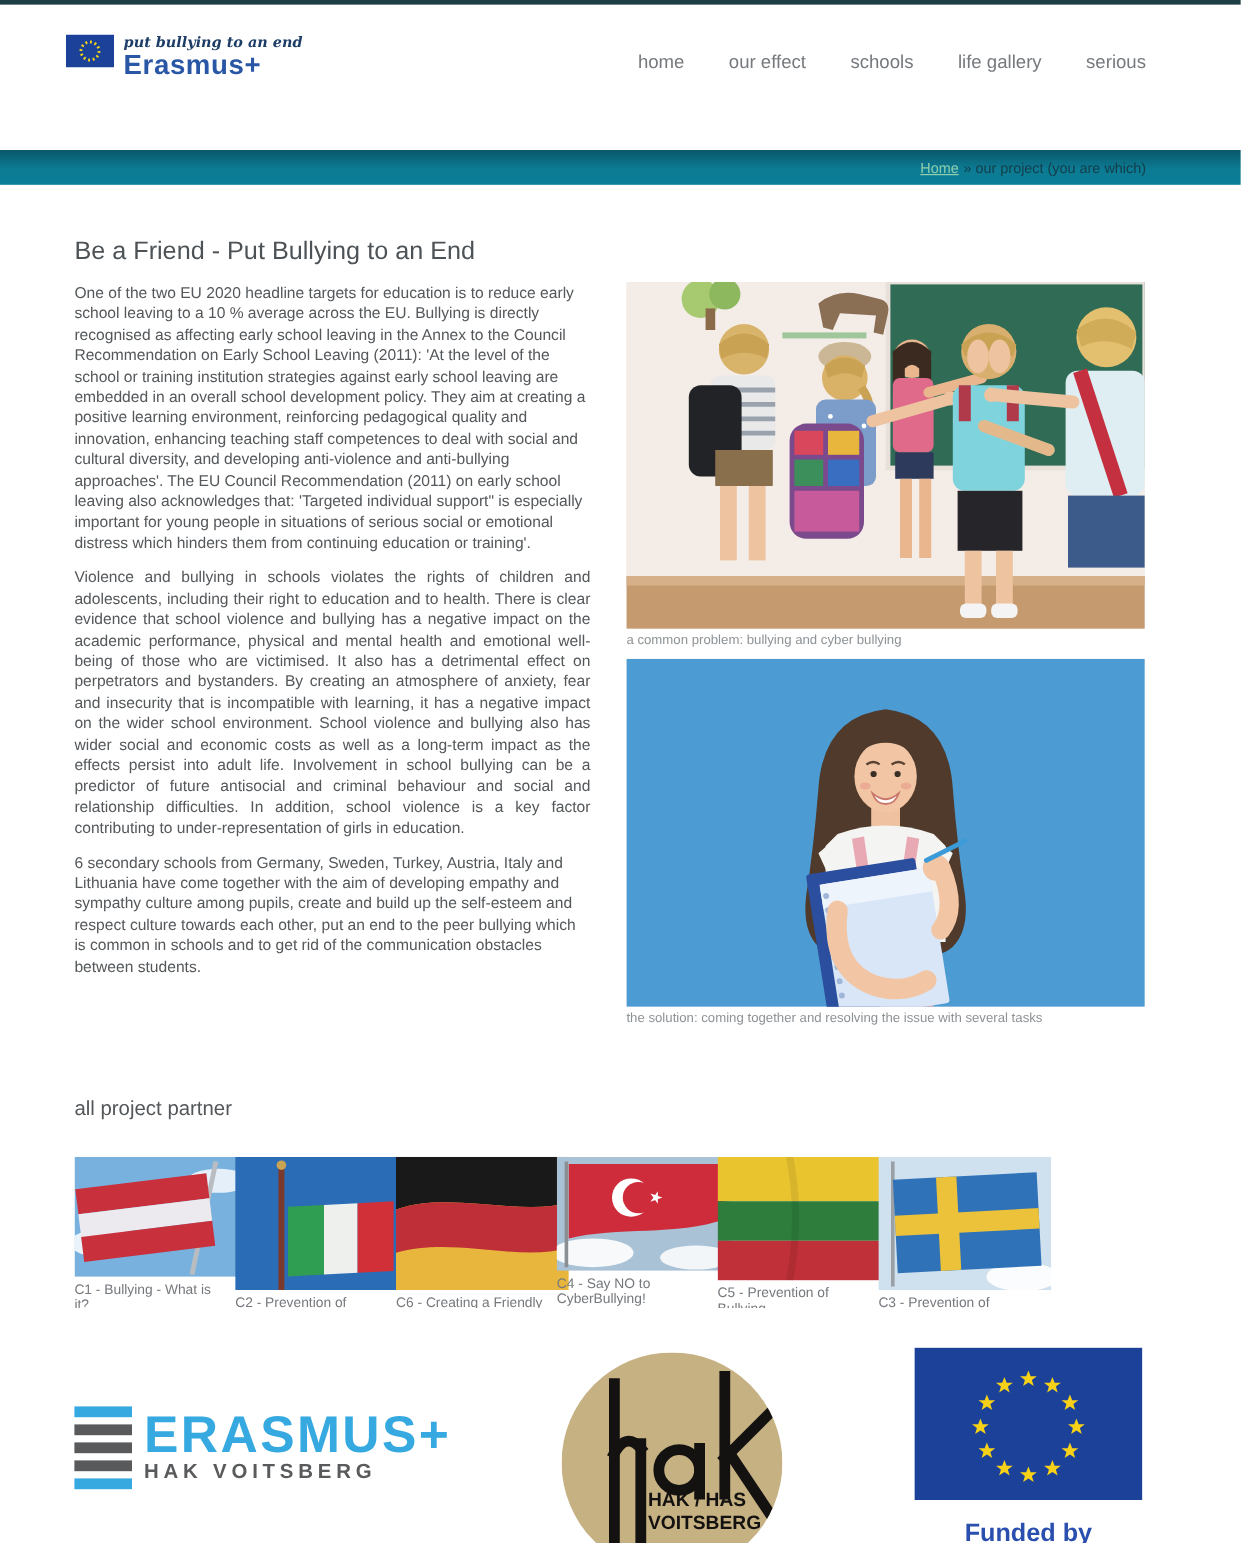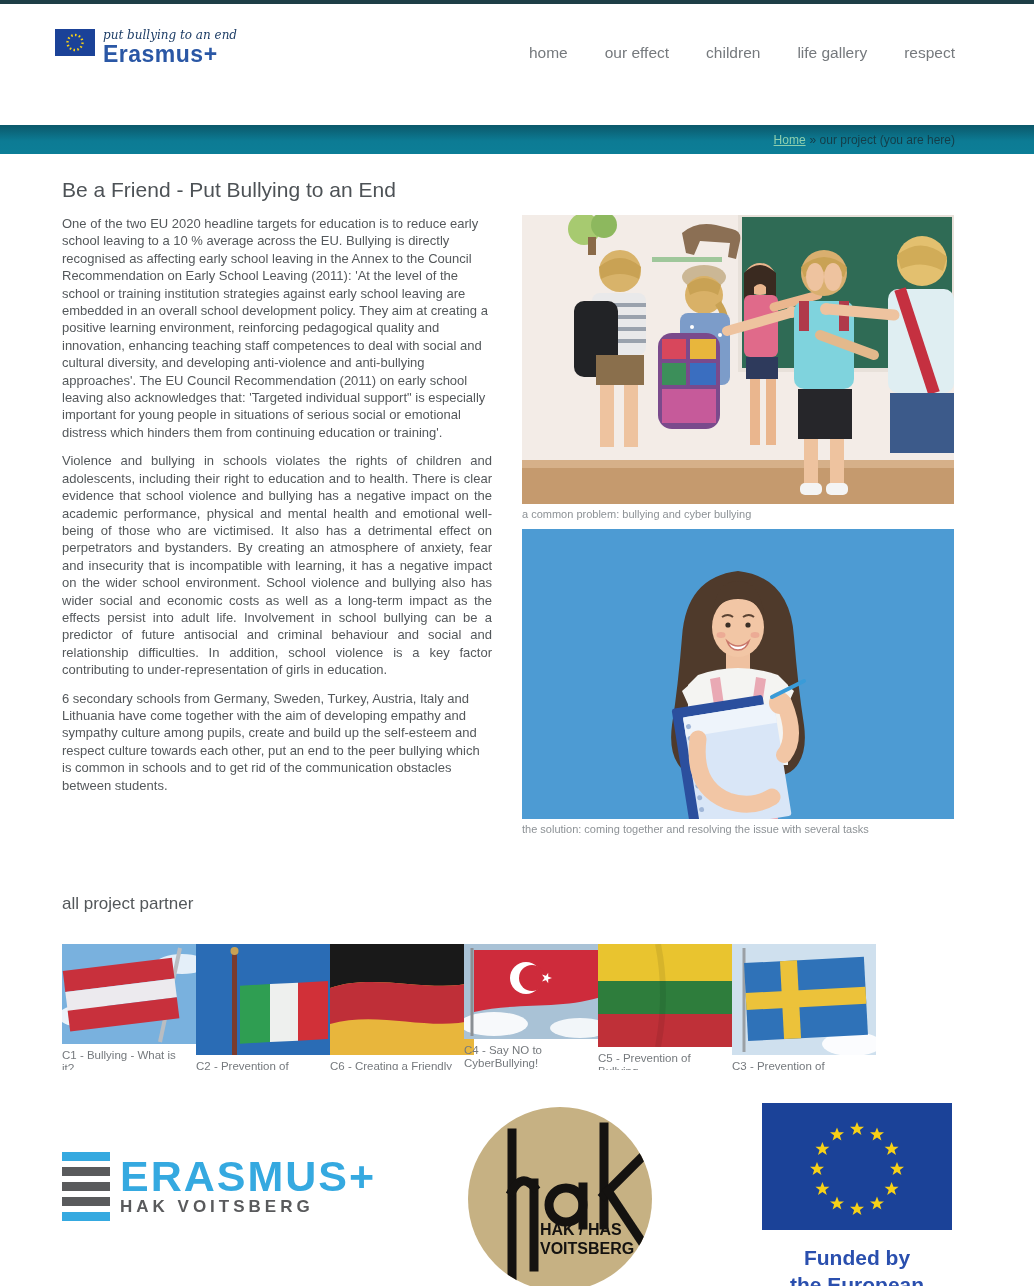--- a/index.html
+++ b/index.html
@@ -13,36 +13,36 @@
   .header { height:121px; background:#fff; display:flex; align-items:flex-start; }
   .logo { margin:22px 0 0 55px; cursor:pointer; }
   .logo-script {
     font-family:"DejaVu Serif", serif; font-style:italic; font-weight:bold;
     font-size:30px; color:#3a6cb4; line-height:1; letter-spacing:1px;
   }
   .logo-row { display:flex; align-items:flex-start; margin-top:3px; }
   .eu-mini { width:40px; height:27px; background:#1b4298; position:relative; margin-right:8px; }
   .eu-mini svg { display:block; }
   .logo-sub {
-    font-family:"DejaVu Serif", serif; font-style:italic; font-weight:normal;
+    font-family:"DejaVu Serif", serif; font-style:italic; font-weight:bold;
     font-size:12px; color:#1d3d66; line-height:1.1;
   }
   .logo-erasmus { font-size:23px; color:#2a57a5; font-weight:bold; letter-spacing:0.5px; line-height:1.1; }
   .nav { display:flex; margin:40px 79px 0 auto; gap:37px; }
   .nav a { text-decoration:none; color:#75797d; font-size:15.5px; cursor:pointer; }
   
   .breadcrumb {
     height:29px; background:linear-gradient(180deg,#0b586a 0%,#0c7b94 55%,#0c7e97 100%);
     display:flex; align-items:center; justify-content:flex-end;
     padding-right:79px; font-size:12px; color:#143d48;
   }
   .breadcrumb a { color:#8fcfae; text-decoration:underline; cursor:pointer; margin-right:4px; }
   .breadcrumb .crumb-rest { color:#143d48; }
   
-  .main { padding:24px 0 0 62px; width:955px; }
+  .main { padding:44px 0 0 62px; width:955px; }
   .page-title { font-size:21px; font-weight:400; color:#4d5256; margin-bottom:13px; }
   .columns { display:flex; gap:22px;justify-content:space-between; }
   .textcol { width:430px; font-size:13px; line-height:17.4px; color:#54585b; }
   .textcol p { margin-bottom:11px; }
   .textcol p.justified { text-align:justify; }
   .imgcol { width:433px; }
   .photo { width:432px; display:block; background:#eee; }
   .photo svg { display:block; }
   .img-caption { font-size:11px; color:#8d9296; margin:4px 0 9px; }
   
@@ -82,29 +82,29 @@
       </div>
       <div>
         <div class="logo-sub">put bullying to an end</div>
         <div class="logo-erasmus">Erasmus+</div>
       </div>
     </div>
   </div>
   <div class="nav">
     <a>home</a>
     <a>our effect</a>
-    <a>children</a>
+    <a>schools</a>
     <a>life gallery</a>
-    <a>respect</a>
+    <a>serious</a>
   </div>
 </div>
 
 <div class="breadcrumb">
   <a>Home</a>
-  <span class="crumb-rest">» our project (you are here)</span>
+  <span class="crumb-rest">» our project (you are which)</span>
 </div>
 
 <div class="main">
   <h1 class="page-title">Be a Friend - Put Bullying to an End</h1>
   <div class="columns">
     <div class="textcol">
       <p>One of the two EU 2020 headline targets for education is to reduce early school leaving to a 10 % average across the EU. Bullying is directly recognised as affecting early school leaving in the Annex to the Council Recommendation on Early School Leaving (2011): 'At the level of the school or training institution strategies against early school leaving are embedded in an overall school development policy. They aim at creating a positive learning environment, reinforcing pedagogical quality and innovation, enhancing teaching staff competences to deal with social and cultural diversity, and developing anti-violence and anti-bullying approaches'. The EU Council Recommendation (2011) on early school leaving also acknowledges that: 'Targeted individual support" is especially important for young people in situations of serious social or emotional distress which hinders them from continuing education or training'.</p>
       <p class="justified">Violence and bullying in schools violates the rights of children and adolescents, including their right to education and to health. There is clear evidence that school violence and bullying has a negative impact on the academic performance, physical and mental health and emotional well-being of those who are victimised. It also has a detrimental effect on perpetrators and bystanders. By creating an atmosphere of anxiety, fear and insecurity that is incompatible with learning, it has a negative impact on the wider school environment. School violence and bullying also has wider social and economic costs as well as a long-term impact as the effects persist into adult life. Involvement in school bullying can be a predictor of future antisocial and criminal behaviour and social and relationship difficulties. In addition, school violence is a key factor contributing to under-representation of girls in education.</p>
       <p>6 secondary schools from Germany, Sweden, Turkey, Austria, Italy and Lithuania have come together with the aim of developing empathy and sympathy culture among pupils, create and build up the self-esteem and respect culture towards each other, put an end to the peer bullying which is common in schools and to get rid of the communication obstacles between students.</p>
     </div>

